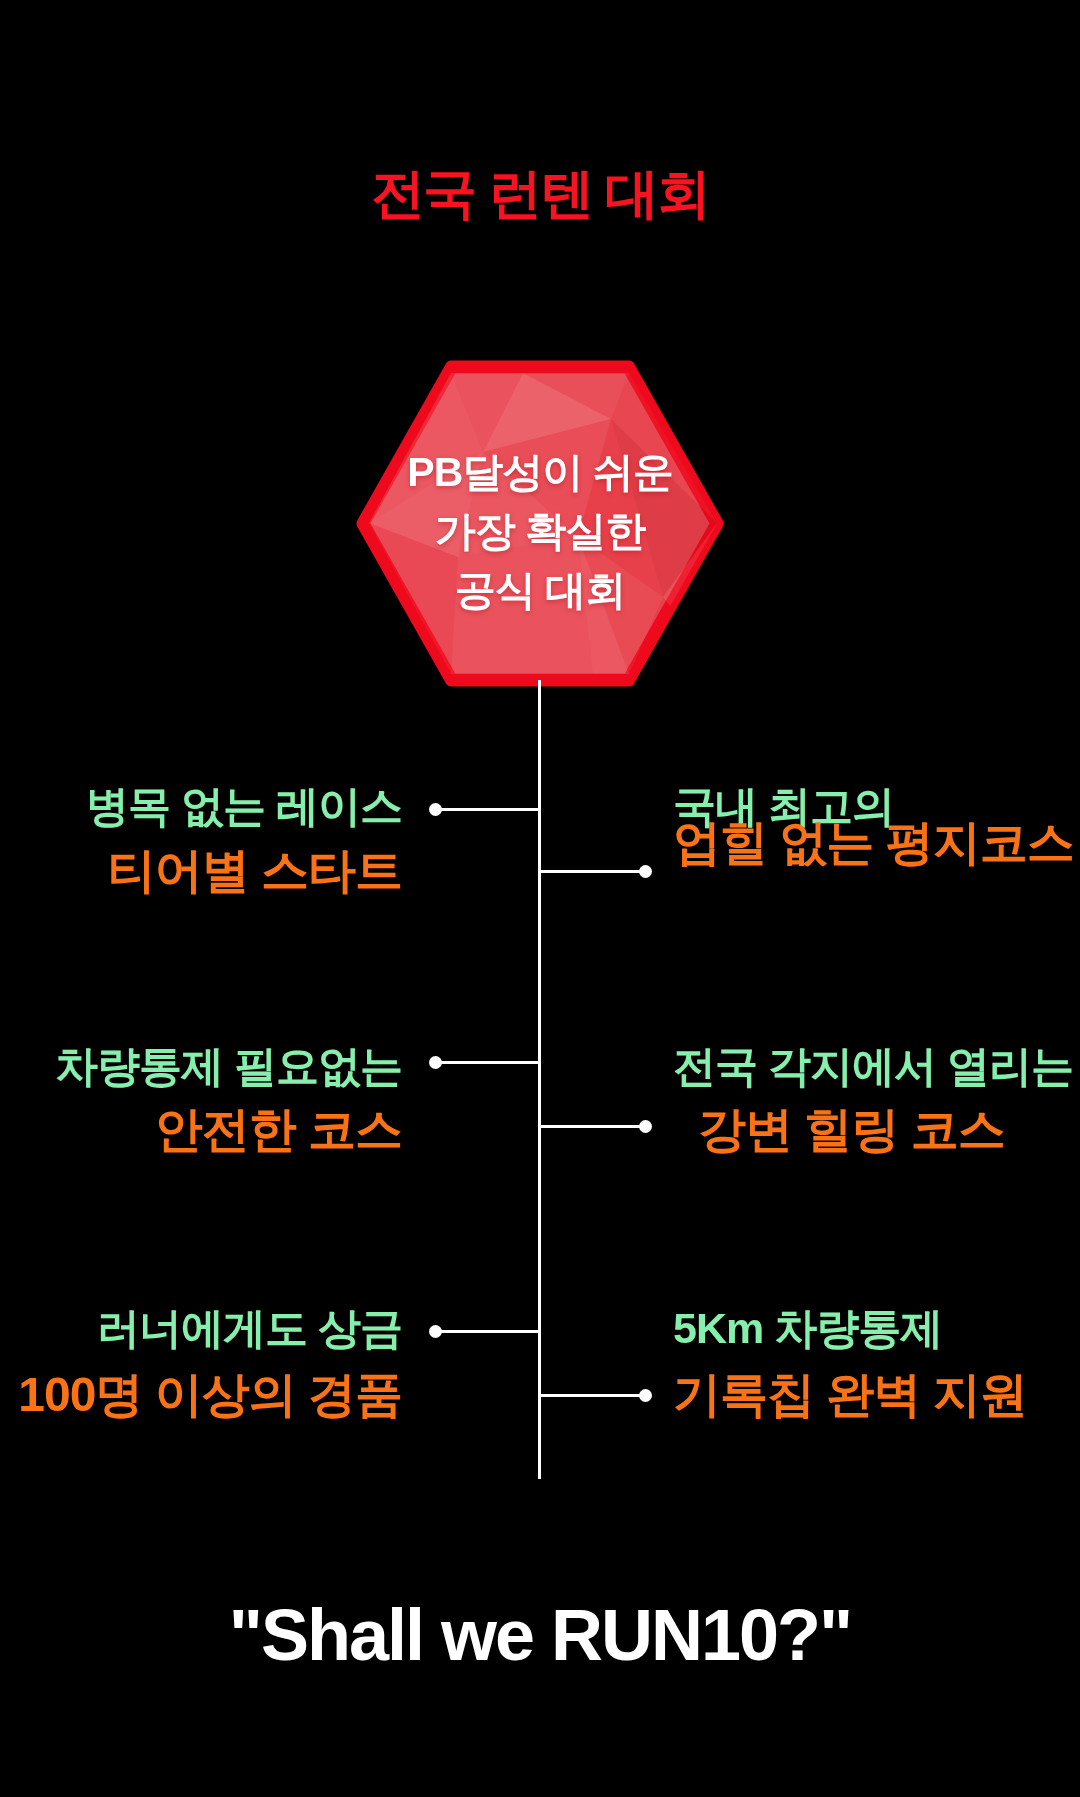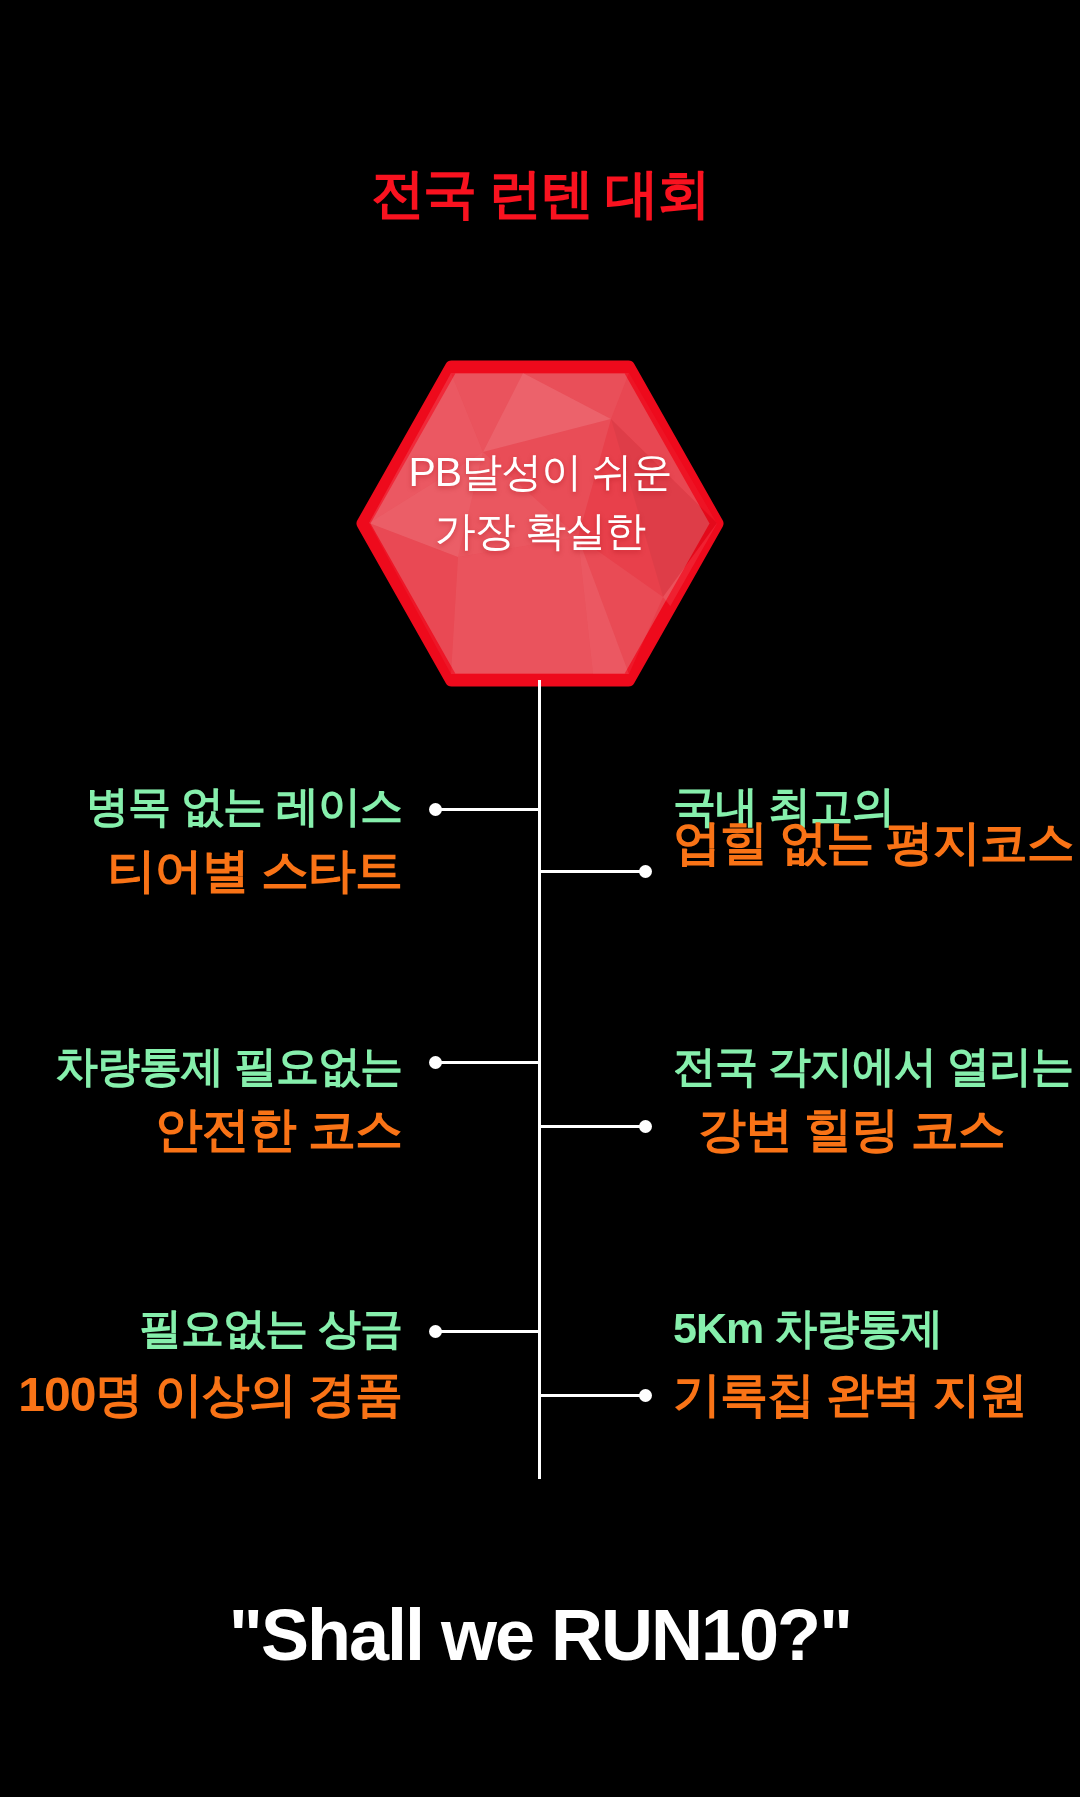--- a/index.html
+++ b/index.html
@@ -24,21 +24,21 @@
   }
 
   
   .hexagon-wrap{left:363px;top:367px;width:354px;height:313px;}
   .hexagon-wrap svg{position:absolute;left:0;top:0;overflow:visible;}
   .hexagon-text{
     position:absolute;left:0;top:76px;width:354px;
     text-align:center;
     color:#fff;
     font-size:41px;
-    font-weight:normal;
+    font-weight:bold;
     line-height:59px;
     letter-spacing:-1px;
     text-shadow:0 2px 5px rgba(150,0,12,.35);
     white-space:nowrap;
   }
 
   
   .vline{left:538px;top:680px;width:3px;height:799px;background:#fff;}
   .hline{height:3px;background:#fff;}
   .dot{width:13px;height:13px;border-radius:50%;background:#fff;}
@@ -100,20 +100,21 @@
       <polygon points="6,156 95,190 88,307" fill="#ffffff" opacity="0.05"></polygon>
       <polygon points="88,307 95,190 215,170 230,307" fill="#ffffff" opacity="0.10"></polygon>
       <polygon points="215,170 300,230 266,307" fill="#ffffff" opacity="0.06"></polygon>
       <polygon points="230,307 215,170 266,307" fill="#ffffff" opacity="0.13"></polygon>
       <polygon points="300,230 354,156 340,280" fill="#ffffff" opacity="0.09"></polygon>
     </g>
   </svg>
   <div class="hexagon-text">
     <div>PB달성이 쉬운</div>
     <div>가장 확실한</div>
+    <div>공식 대회</div>
   </div>
 </div>
 
 <div class="abs vline"></div>
 
 <div class="abs hline" style="left:435px;top:808px;width:105px;"></div>
 <div class="abs dot" style="left:429px;top:803px;"></div>
 <div class="abs hline" style="left:540px;top:870px;width:105px;"></div>
 <div class="abs dot" style="left:639px;top:865px;"></div>
 
@@ -130,18 +131,18 @@
 <div class="abs feature-white align-right" style="top:781px;">병목 없는 레이스</div>
 <div class="abs feature-yellow align-right" style="top:846px;">티어별 스타트</div>
 <div class="abs feature-white align-left" style="top:781px;">국내 최고의</div>
 <div class="abs feature-yellow align-left" style="top:818px;">업힐 없는 평지코스</div>
 
 <div class="abs feature-white align-right" style="top:1041px;">차량통제 필요없는</div>
 <div class="abs feature-yellow align-right" style="top:1105px;">안전한 코스</div>
 <div class="abs feature-white align-left" style="top:1041px;">전국 각지에서 열리는</div>
 <div class="abs feature-yellow align-left" style="top:1105px;margin-left:25px;">강변 힐링 코스</div>
 
-<div class="abs feature-white align-right" style="top:1303px;">필요없는 상금</div>
+<div class="abs feature-white align-right" style="top:1303px;">러너에게도 상금</div>
 <div class="abs feature-yellow align-right" style="top:1370px;margin-left:15px;">100명 이상의 경품</div>
 <div class="abs feature-white align-left" style="top:1303px;">5Km 차량통제</div>
 <div class="abs feature-yellow align-left" style="top:1370px;">기록칩 완벽 지원</div>
 
 <div class="abs slogan">"Shall we RUN10?"</div>
 
 </body></html>

